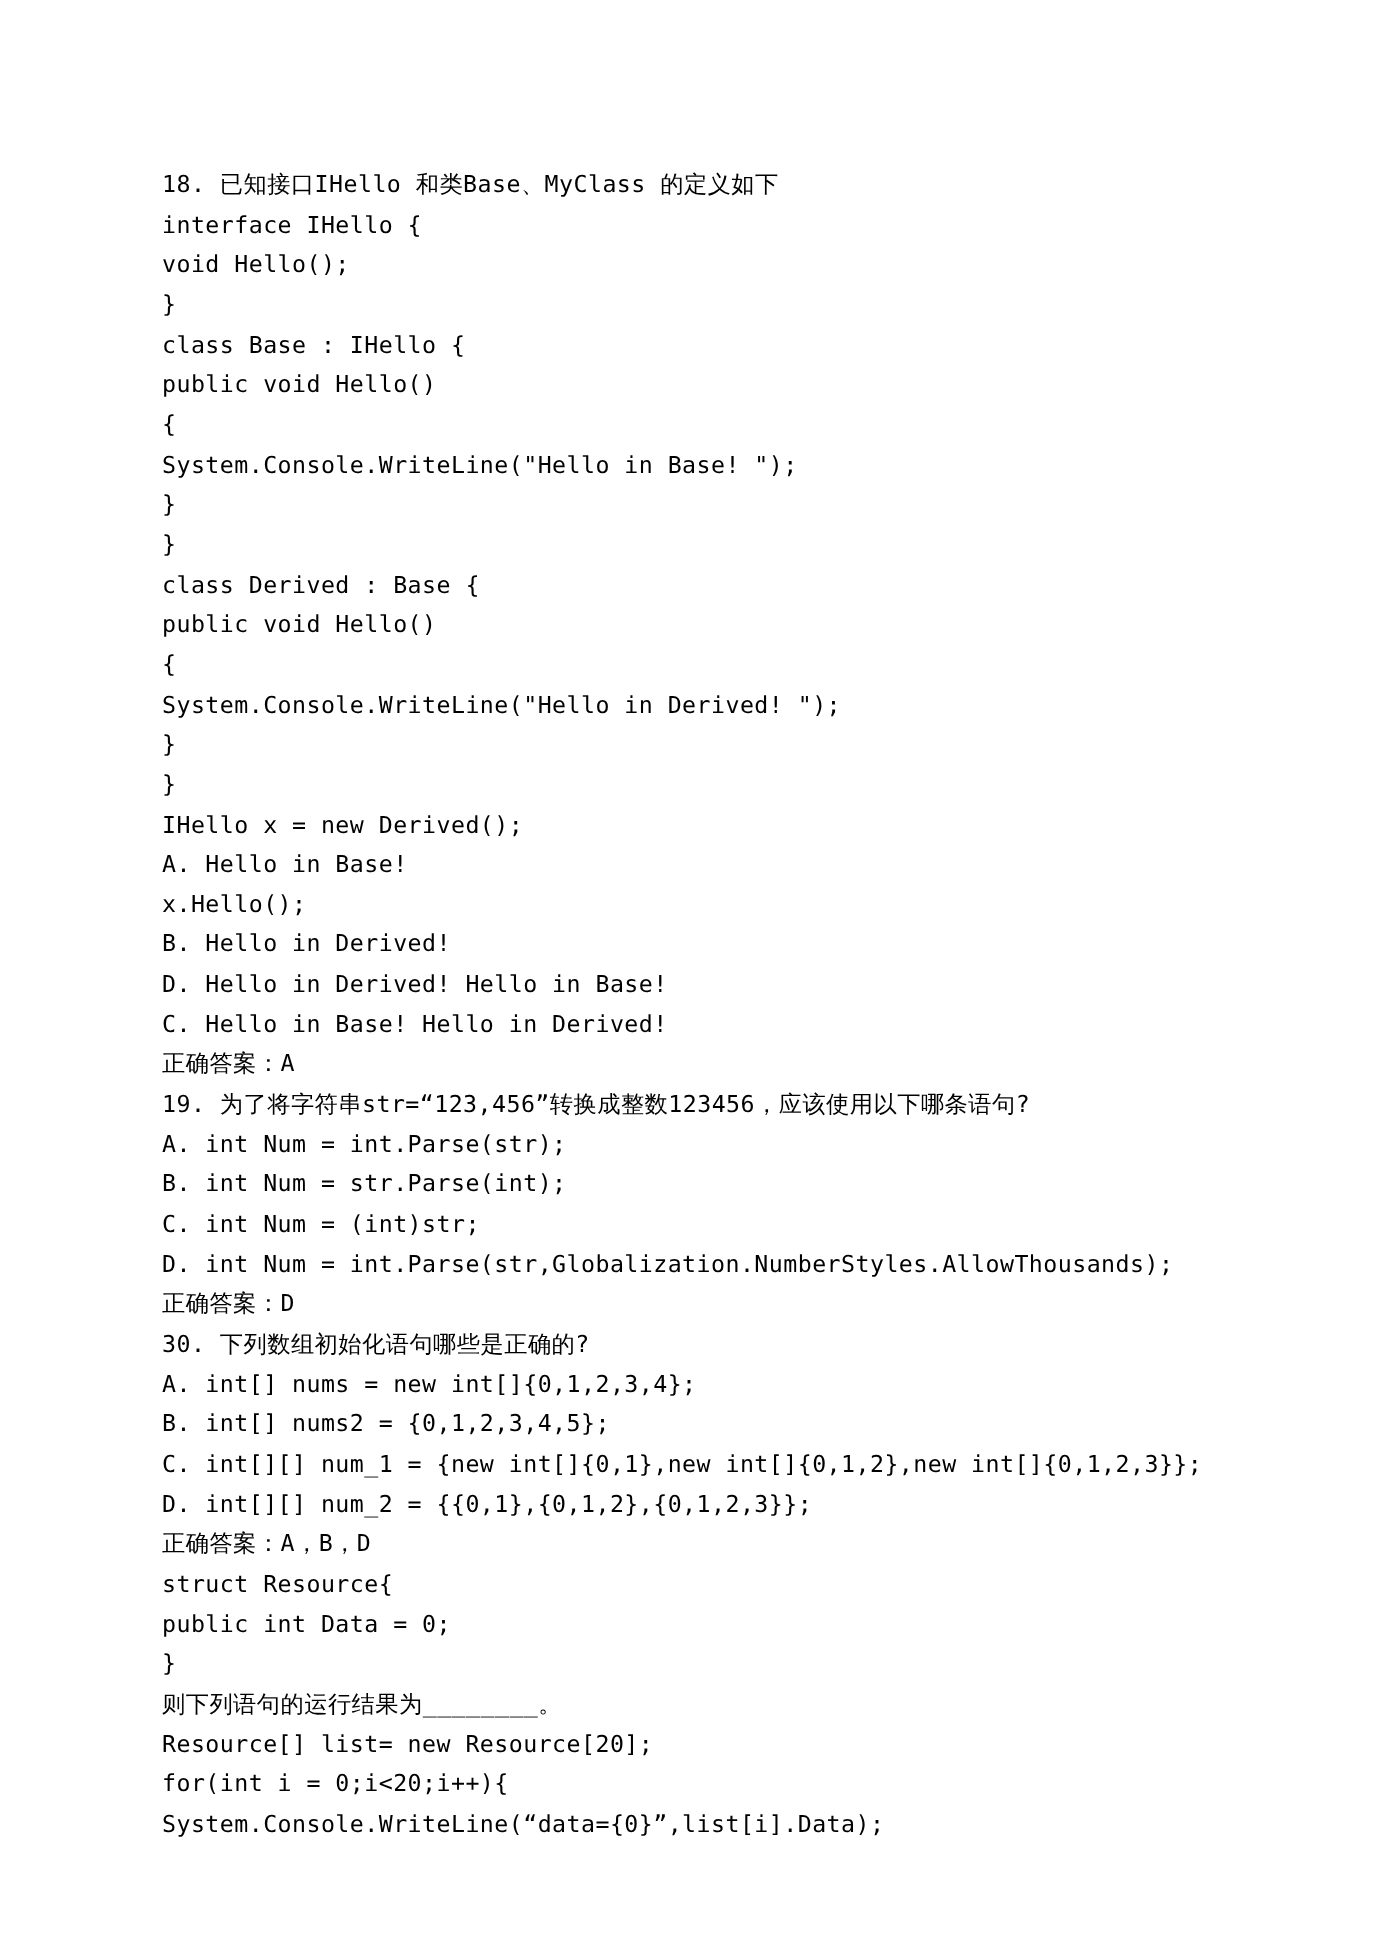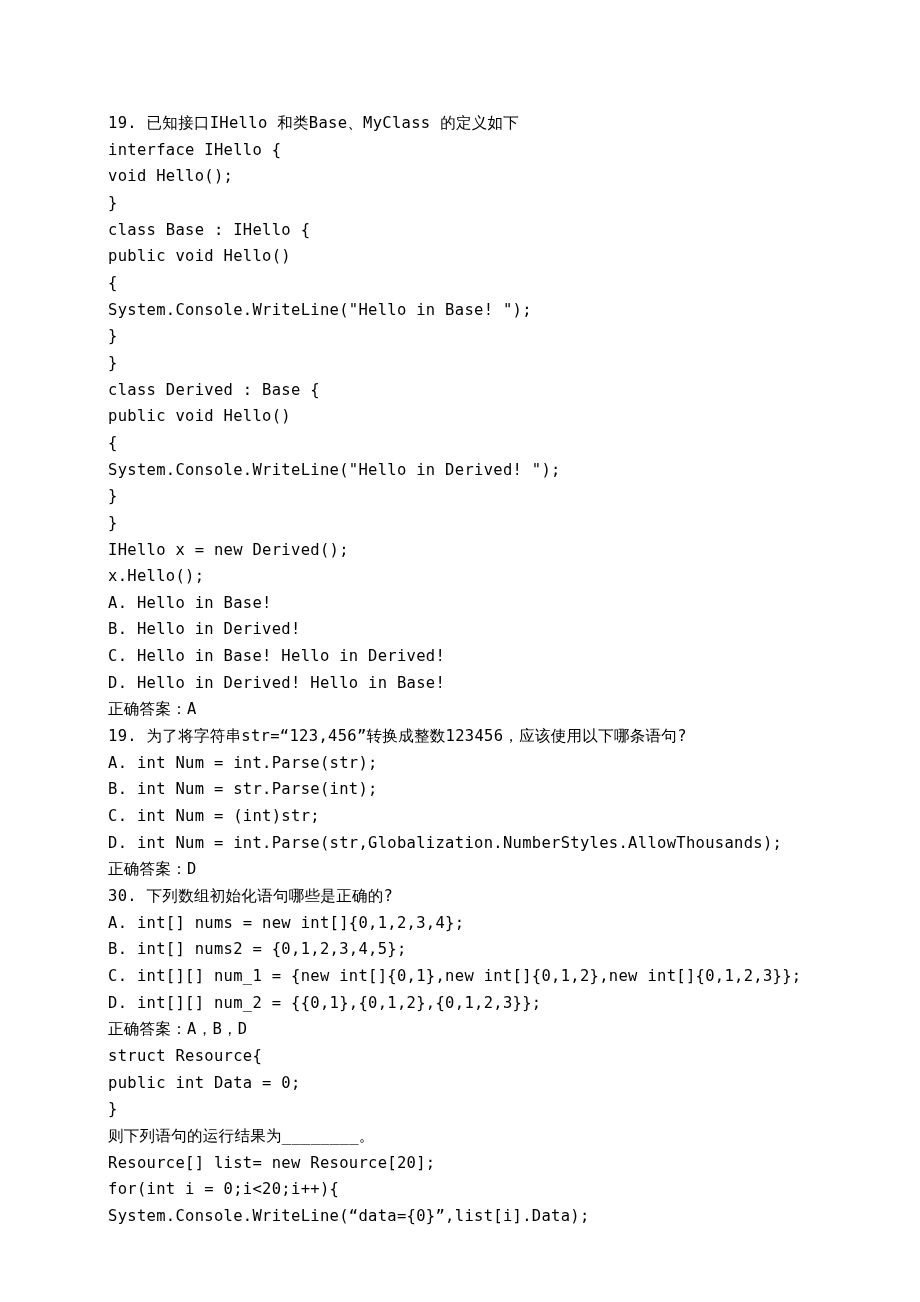--- a/index.html
+++ b/index.html
@@ -23,42 +23,42 @@
     word-break: break-all;
   }
   .mono {
     font-family: "SimSun", "宋体", monospace;
   }
 </style>
 </head>
 <body>
 
 <div class="page">
-  <div class="line mono">19. 已知接口IHello 和类Base、MyClass 的定义如下</div>
+  <div class="line mono">18. 已知接口IHello 和类Base、MyClass 的定义如下</div>
   <div class="line mono">interface IHello {</div>
   <div class="line mono">void Hello();</div>
   <div class="line mono">}</div>
   <div class="line mono">class Base : IHello {</div>
   <div class="line mono">public void Hello()</div>
   <div class="line mono">{</div>
   <div class="line mono">System.Console.WriteLine("Hello in Base! ");</div>
   <div class="line mono">}</div>
   <div class="line mono">}</div>
   <div class="line mono">class Derived : Base {</div>
   <div class="line mono">public void Hello()</div>
   <div class="line mono">{</div>
   <div class="line mono">System.Console.WriteLine("Hello in Derived! ");</div>
   <div class="line mono">}</div>
   <div class="line mono">}</div>
   <div class="line mono">IHello x = new Derived();</div>
+  <div class="line mono">A. Hello in Base!</div>
   <div class="line mono">x.Hello();</div>
-  <div class="line mono">A. Hello in Base!</div>
   <div class="line mono">B. Hello in Derived!</div>
+  <div class="line mono">D. Hello in Derived! Hello in Base!</div>
   <div class="line mono">C. Hello in Base! Hello in Derived!</div>
-  <div class="line mono">D. Hello in Derived! Hello in Base!</div>
   <div class="line mono">正确答案：A</div>
   <div class="line mono">19. 为了将字符串str=“123,456”转换成整数123456，应该使用以下哪条语句?</div>
   <div class="line mono">A. int Num = int.Parse(str);</div>
   <div class="line mono">B. int Num = str.Parse(int);</div>
   <div class="line mono">C. int Num = (int)str;</div>
   <div class="line mono">D. int Num = int.Parse(str,Globalization.NumberStyles.AllowThousands);</div>
   <div class="line mono">正确答案：D</div>
   <div class="line mono">30. 下列数组初始化语句哪些是正确的?</div>
   <div class="line mono">A. int[] nums = new int[]{0,1,2,3,4};</div>
   <div class="line mono">B. int[] nums2 = {0,1,2,3,4,5};</div>

